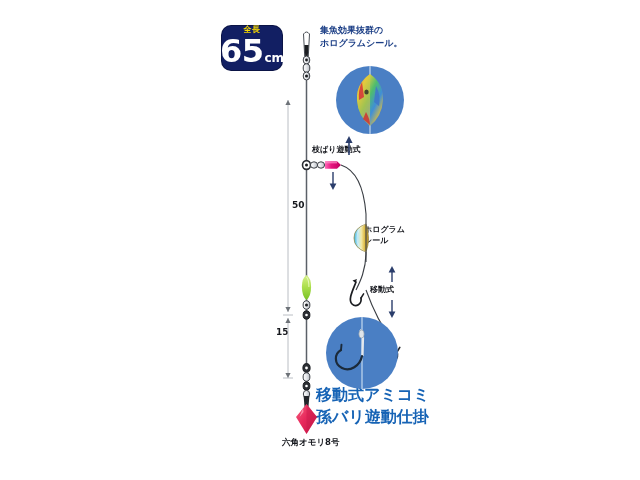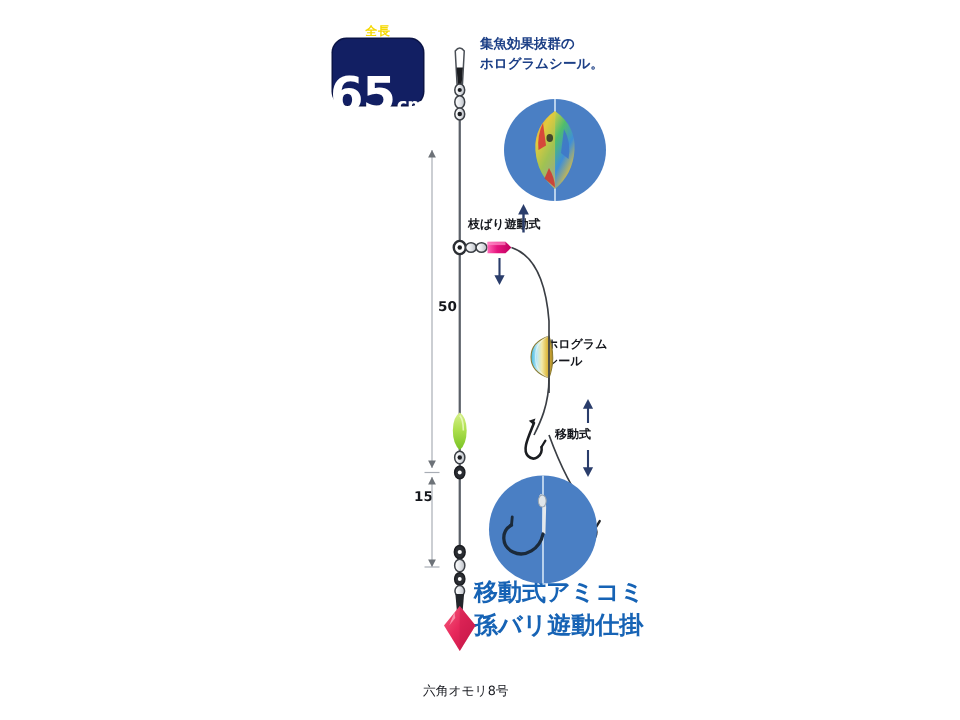--- a/index.html
+++ b/index.html
@@ -26,23 +26,21 @@
     left: 222px;
     top: 26px;
     width: 60px;
     height: 44px;
     background: #121f63;
     border-radius: 9px;
     box-shadow: 0 0 0 1px #0b1446;
     display: flex;
     flex-direction: column;
     align-items: center;
-    justify-content: center;
     line-height: 1;
-    gap: 21px;
   }
   #length-badge .kanji {
     color: #f5d800;
     font-size: 8px;
     font-weight: bold;
     letter-spacing: .5px;
     margin-bottom: 1px;
   }
   #length-badge .valrow {
     display: flex;
@@ -83,23 +81,22 @@
     white-space: nowrap;
   }
   .measure-num {
     color: #16181d;
     font-size: 9px;
     font-weight: bold;
   }
   .caption-bottom {
     color: #14161c;
     font-size: 8.5px;
-    font-weight: normal;
+    font-weight: bold;
     white-space: nowrap;
-    margin-top: 18px;
   }
 
   #top-callout { left: 320px; top: 24px; }
   #branch-callout { left: 312px; top: 144px; }
   #holo-callout { left: 364px; top: 224px; }
   #move-callout { left: 370px; top: 284px; }
   #main-callout { left: 316px; top: 384px; }
   #sinker-caption { left: 282px; top: 437px; }
   #measure-50 { left: 292px; top: 200px; }
   #measure-15 { left: 276px; top: 327px; }

